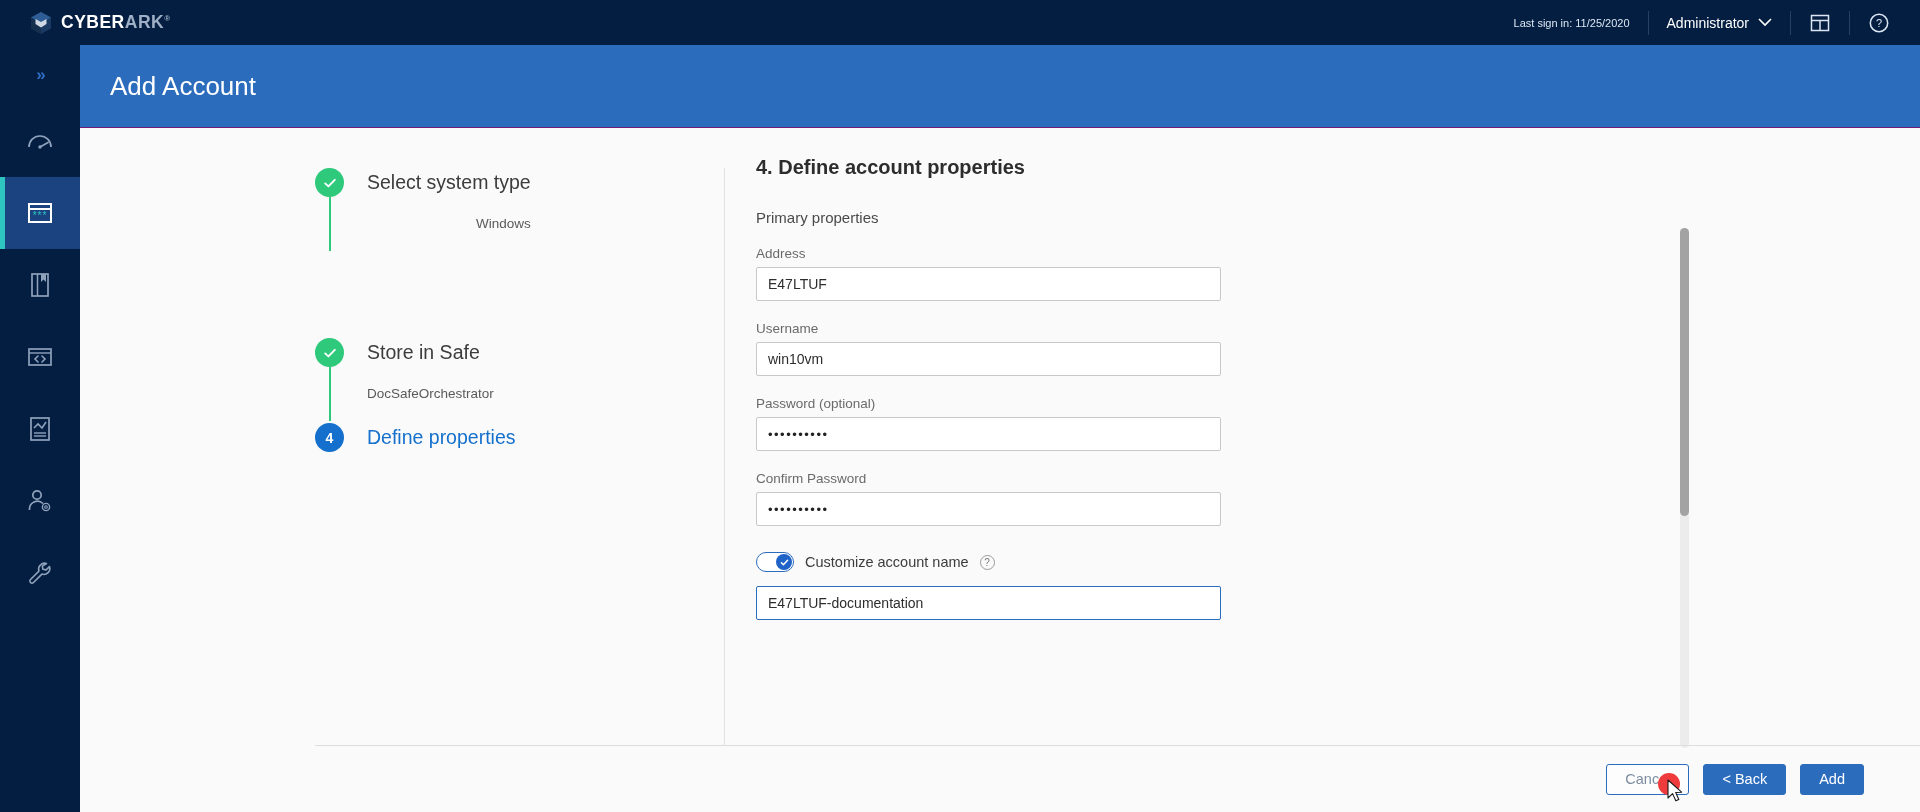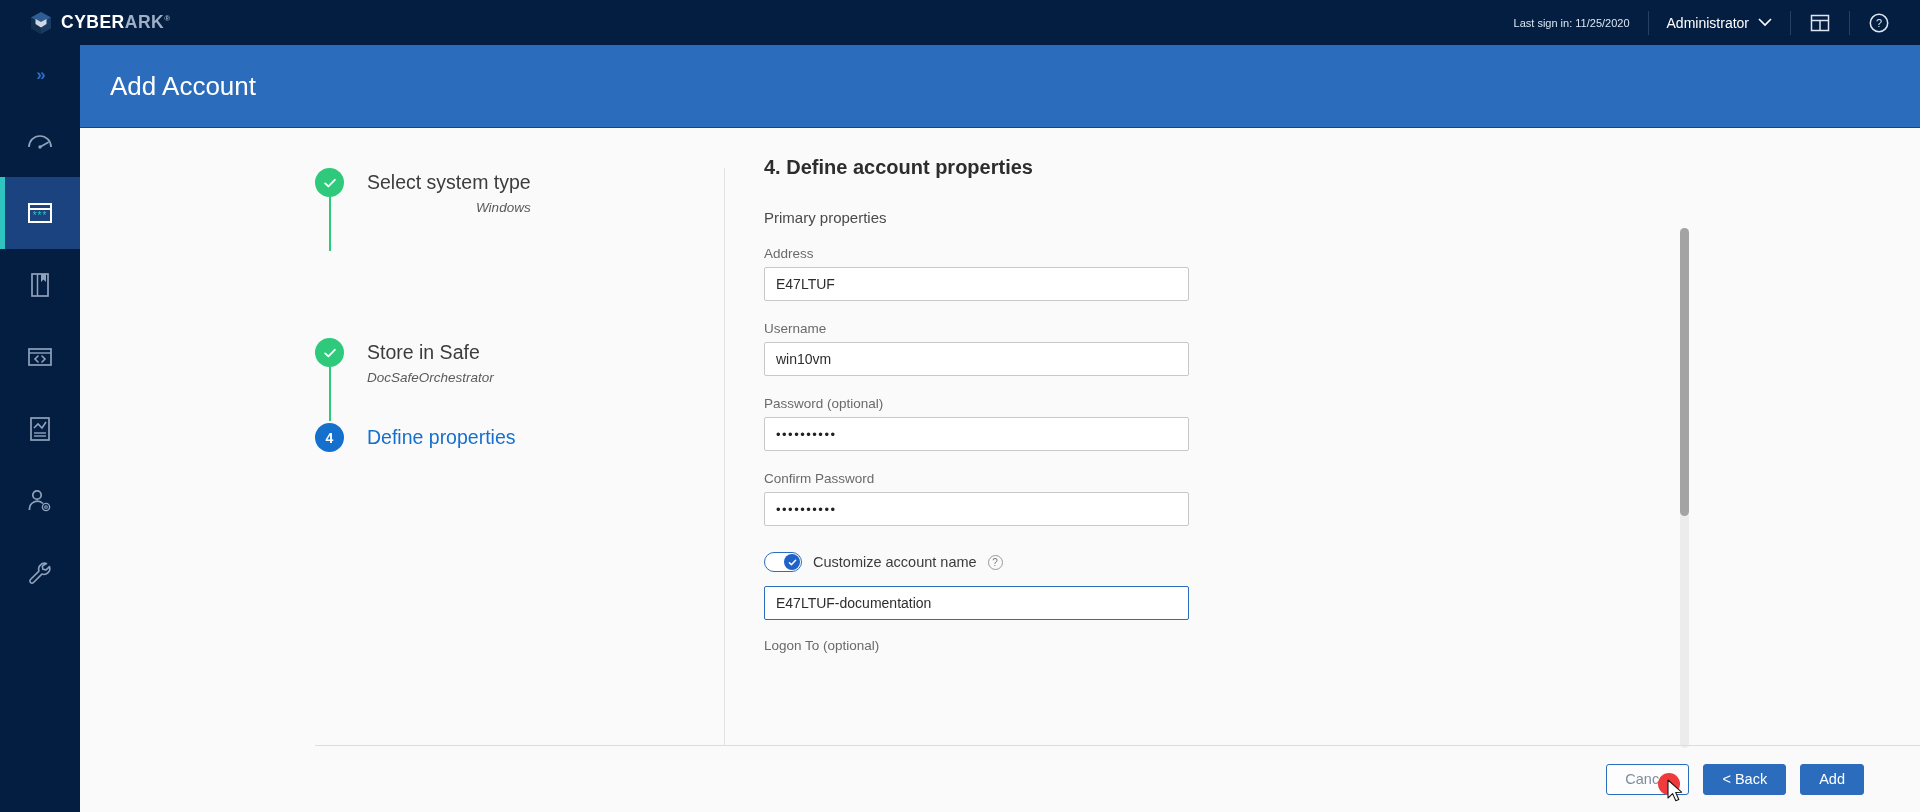--- a/index.html
+++ b/index.html
@@ -74,31 +74,31 @@
     position: absolute; left: 0; top: 0; width: 29px; height: 29px;
     border-radius: 50%; display: flex; align-items: center; justify-content: center;
   }
   .step-bullet.done { background: #2ec97b; }
   .step-bullet.current { background: #1570cd; color: #ffffff; font-size: 14px; font-weight: bold; }
   .step-connector {
     position: absolute; left: 14px; width: 1.5px; background: #2ec97b;
   }
   .step-title { font-size: 19.5px; color: #3c3c3c; line-height: 28px; }
   .step-title.current { color: #1570cd; }
-  .step-sub { font-size: 13.5px; color: #5a5a5a; margin-top: 4px; font-style: italic; }
+  .step-sub { font-size: 13.5px; color: #5a5a5a; margin-top: 20px; }
   .check-svg { width: 16px; height: 16px; }
 
   .form-panel {
-    position: absolute; top: 28px; left: 676px; width: 1000px; margin-left: 8px;
+    position: absolute; top: 28px; left: 676px; width: 1000px;
   }
   .form-heading { font-size: 20px; font-weight: bold; color: #2d2d2d; }
   .section-label { font-size: 15px; color: #4a4a4a; margin-top: 30px; }
   .field-label { font-size: 13.5px; color: #6a6a6a; margin-top: 20px; margin-bottom: 6px; }
   .text-input {
-    width: 425px; height: 32px; border: 1px solid #c8c8c8; background: #ffffff;
+    width: 465px; height: 32px; border: 1px solid #c8c8c8; background: #ffffff;
     border-radius: 2px; font-size: 14px; color: #2d2d2d;
     padding: 16px 11px; font-family: "Liberation Sans", sans-serif;
   }
   .text-input.focused { border: 1px solid #2C6CBD; }
   .text-input.pw { letter-spacing: 1.5px; font-size: 13px; color: #222; }
 
   .toggle-row { display: flex; align-items: center; margin-top: 26px; gap: 11px; }
   .toggle {
     position: relative; width: 38px; height: 20px; border-radius: 11px;
     border: 1.5px solid #2C6CBD; background: #ffffff; cursor: pointer;
@@ -322,21 +322,20 @@
               </svg>
             </span>
           </span>
           <span class="toggle-label">Customize account name</span>
           <span class="help-circle">?</span>
         </div>
 
         <div style="height:14px"></div>
         <input class="text-input focused" type="text" value="E47LTUF-documentation" style="">
 
-        <div class="field-label" style="margin-top:18px">Logon To (optional)</div>
       </div>
 
       <div class="scrollbar">
         <div class="scroll-thumb"></div>
       </div>
     </div>
 
     <div class="footer-divider"></div>
 
     <div class="footer">

